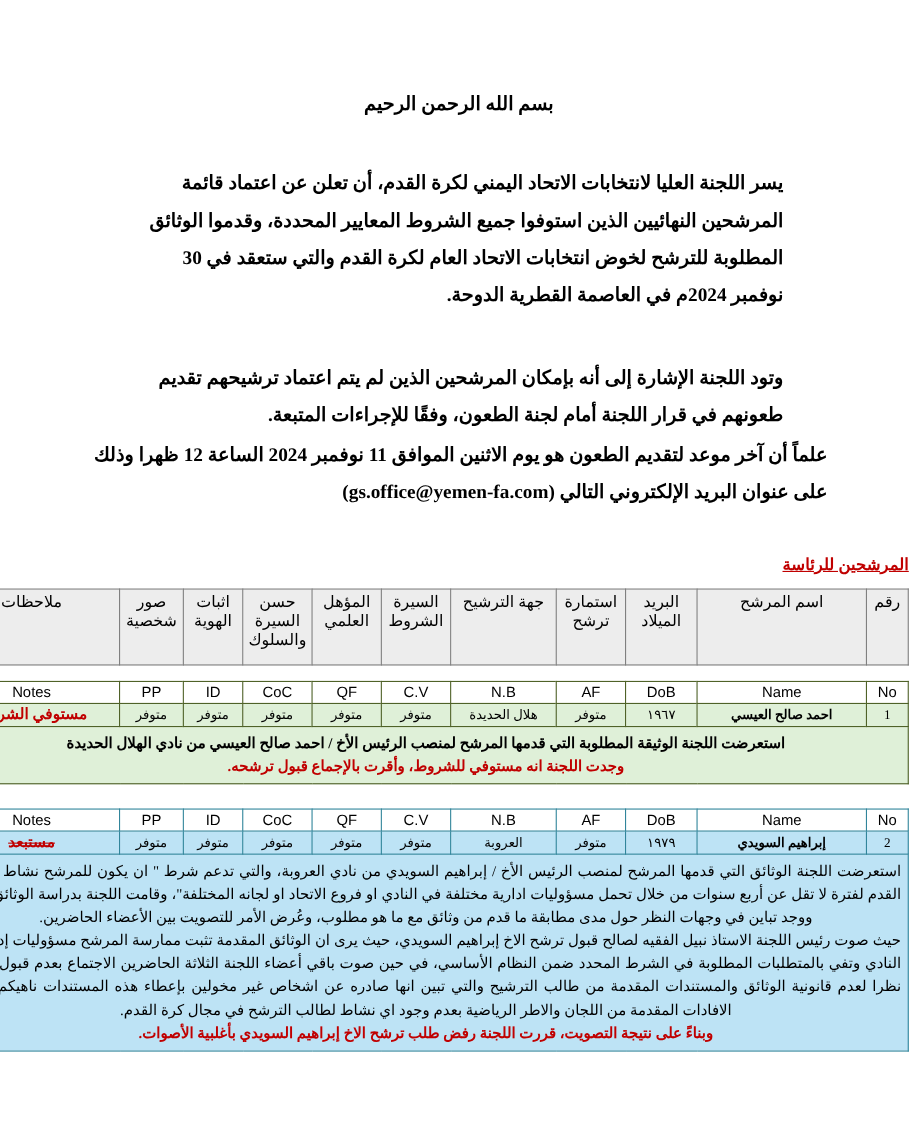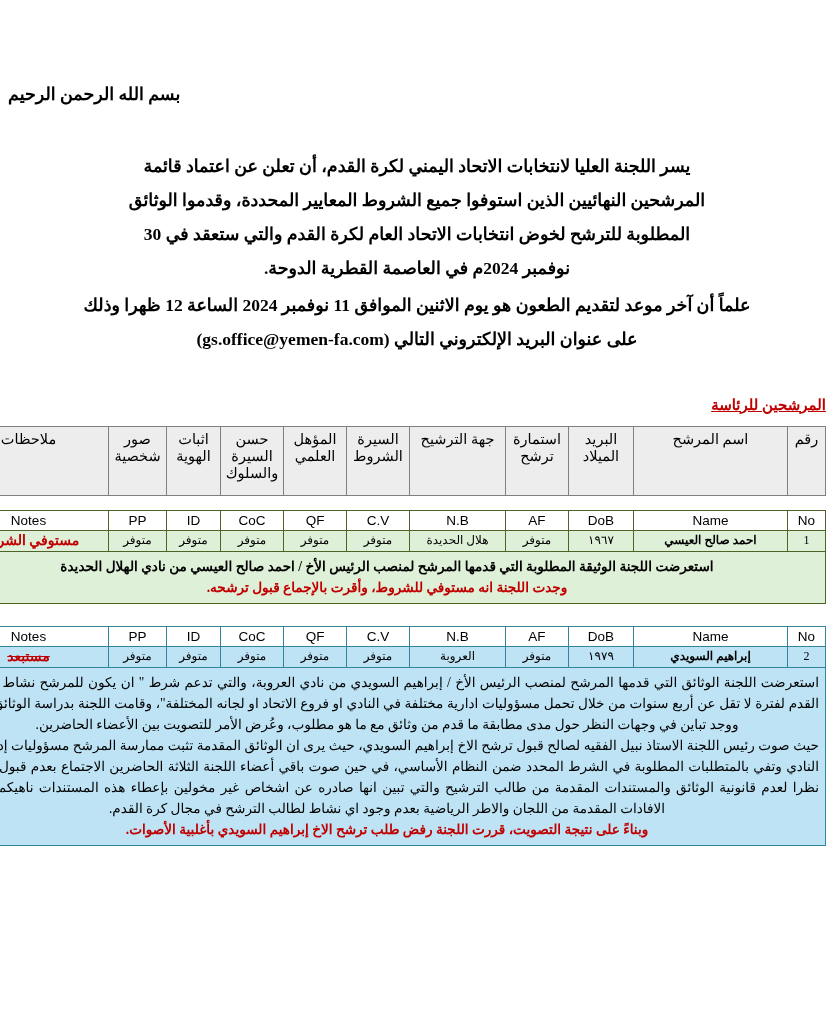--- a/index.html
+++ b/index.html
@@ -17,28 +17,28 @@
   .page {
     width: 834px;
     height: 1024px;
     box-sizing: border-box;
     padding: 0 8px;
     position: relative;
   }
 
   
   .basmala {
-    text-align: left;
+    text-align: center;
     font-weight: bold;
     font-size: 17.5px;
     margin-top: 84px;
     letter-spacing: 0;
   }
   .para {
-    text-align: center;
+    text-align: right;
     font-weight: bold;
     font-size: 17.5px;
     line-height: 1.95;
     margin: 0 auto;
     font-family: Liberation Serif, serif;
   }
   .para-1 {
     margin-top: 44px;
     width: 590px;
   }
@@ -159,20 +159,21 @@
 </style>
 </head>
 <body>
 
 <div class="page">
 
   <div class="basmala">بسم الله الرحمن الرحيم</div>
 
   <div class="para para-1">يسر اللجنة العليا لانتخابات الاتحاد اليمني لكرة القدم، أن تعلن عن اعتماد قائمة المرشحين النهائيين الذين استوفوا جميع الشروط المعايير المحددة، وقدموا الوثائق المطلوبة للترشح لخوض انتخابات الاتحاد العام لكرة القدم والتي ستعقد في 30 نوفمبر 2024م في العاصمة القطرية الدوحة.</div>
 
+  <div class="para para-2">وتود اللجنة الإشارة إلى أنه بإمكان المرشحين الذين لم يتم اعتماد ترشيحهم تقديم طعونهم في قرار اللجنة أمام لجنة الطعون، وفقًا للإجراءات المتبعة.</div>
 
   <div class="para para-3">علماً أن آخر موعد لتقديم الطعون هو يوم الاثنين الموافق 11 نوفمبر 2024 الساعة 12 ظهرا وذلك على عنوان البريد الإلكتروني التالي (gs.office@yemen-fa.com)</div>
 
   <div class="section-title">المرشحين للرئاسة</div>
 
   <table class="tbl-headers">
     <colgroup>
       <col style="width:38px">
         <col style="width:154px">
         <col style="width:65px">

